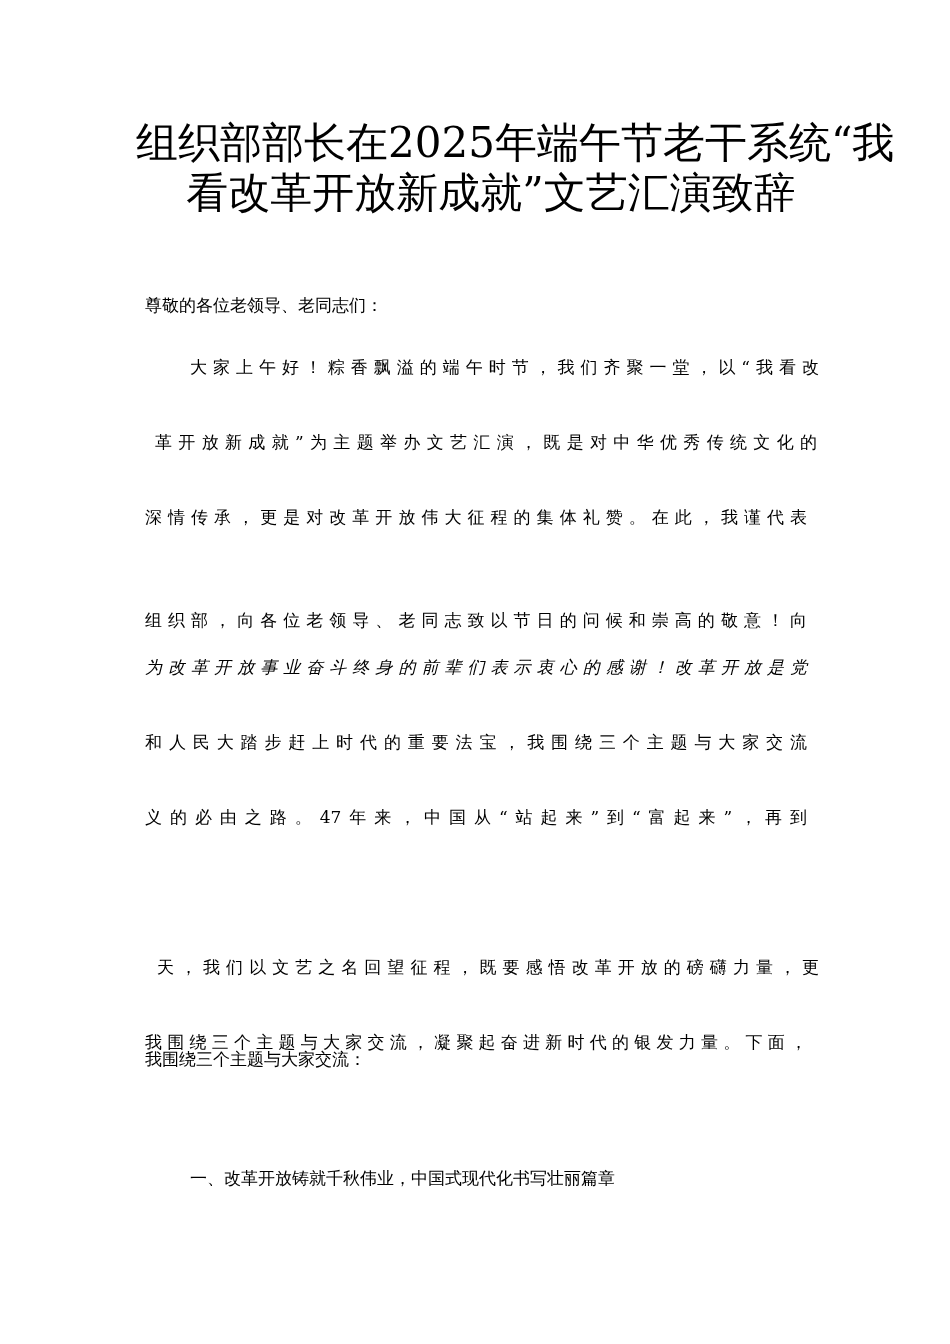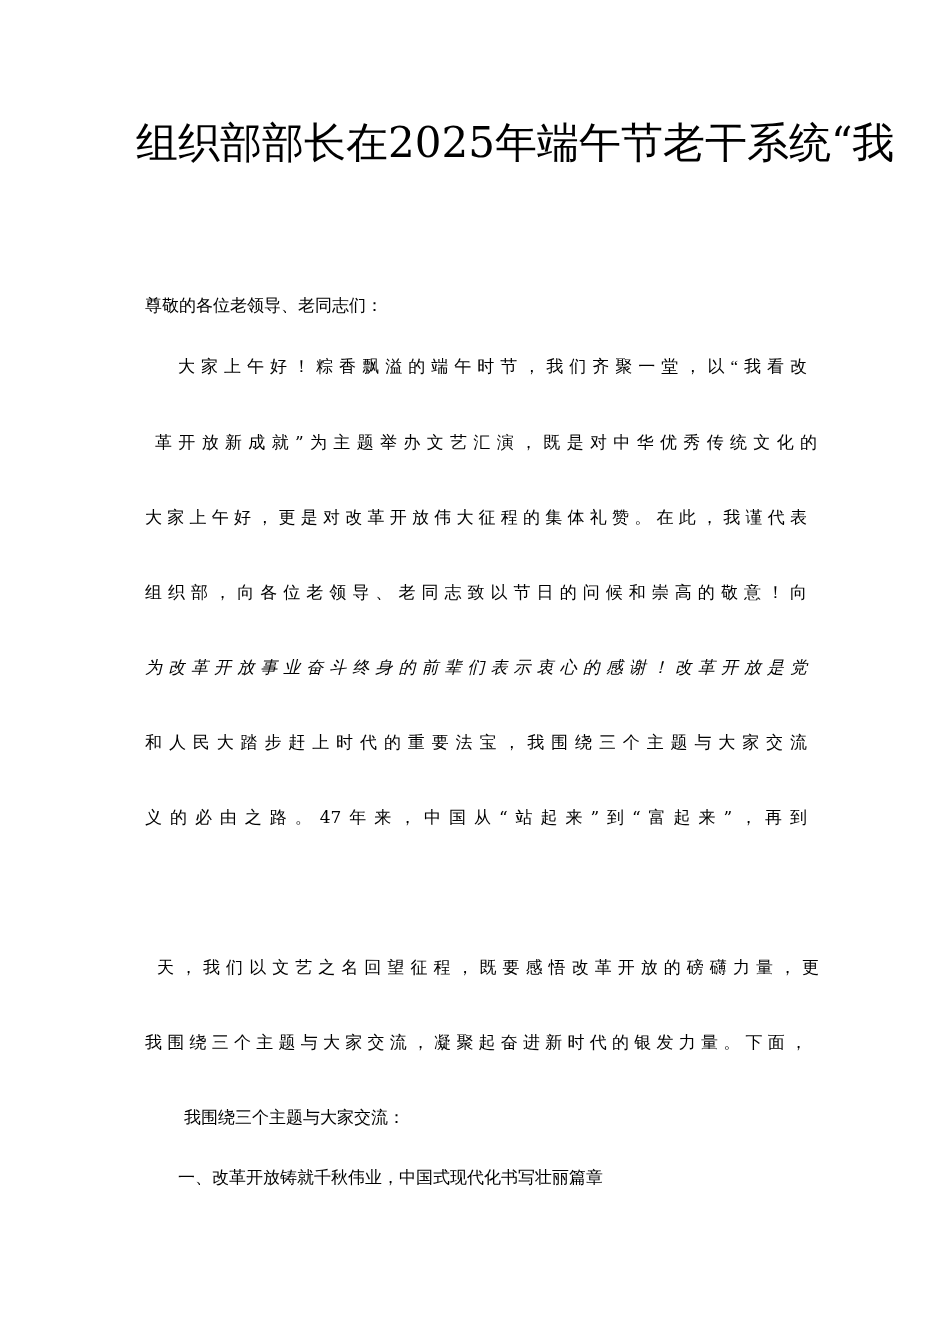--- a/index.html
+++ b/index.html
@@ -47,42 +47,42 @@
       line-height: 30px;
       white-space: nowrap;
       text-align: justify;
       text-align-last: justify;
       margin: 0;
     }
     .body-line.last {
       text-align-last: left;
     }
     .body-line.indent {
-      left: 178px;
+      left: 190px;
       width: 629px;
-      font-family: Liberation Serif, serif;
     }
   </style>
 </head>
 <body>
 
 <div class="page">
 
   <h1 class="title">
     <span>组织部部长在2025年端午节老干系统“我</span>
+    <span>看改革开放新成就”文艺汇演致辞</span>
   </h1>
 
   <p class="body-line last" style="top:290px;">尊敬的各位老领导、老同志们：</p>
 
   <p class="body-line indent" style="top:352px;">大家上午好！粽香飘溢的端午时节，我们齐聚一堂，以“我看改</p>
   <p class="body-line" style="top:427px;margin-left:10px;">革开放新成就”为主题举办文艺汇演，既是对中华优秀传统文化的</p>
-  <p class="body-line" style="top:502px;">大家上午好，更是对改革开放伟大征程的集体礼赞。在此，我谨代表</p>
-  <p class="body-line" style="top:577px;">组织部，向各位老领导、老同志致以节日的问候和崇高的敬意！向</p>
+  <p class="body-line" style="top:502px;">深情传承，更是对改革开放伟大征程的集体礼赞。在此，我谨代表</p>
+  <p class="body-line" style="top:605px;">组织部，向各位老领导、老同志致以节日的问候和崇高的敬意！向</p>
   <p class="body-line" style="top:652px;font-style:italic;">为改革开放事业奋斗终身的前辈们表示衷心的感谢！改革开放是党</p>
   <p class="body-line" style="top:727px;">和人民大踏步赶上时代的重要法宝，我围绕三个主题与大家交流</p>
   <p class="body-line" style="top:802px;">义的必由之路。47年来，中国从“站起来”到“富起来”，再到</p>
   <p class="body-line" style="top:952px;margin-left:12px;">天，我们以文艺之名回望征程，既要感悟改革开放的磅礴力量，更</p>
   <p class="body-line" style="top:1027px;">我围绕三个主题与大家交流，凝聚起奋进新时代的银发力量。下面，</p>
-  <p class="body-line last" style="top:1102px;margin-left:39px;">我围绕三个主题与大家交流：</p>
+  <p class="body-line last" style="top:1044px;">我围绕三个主题与大家交流：</p>
 
   <p class="body-line indent last" style="top:1163px;">一、改革开放铸就千秋伟业，中国式现代化书写壮丽篇章</p>
 
 </div>
 
 </body></html>

